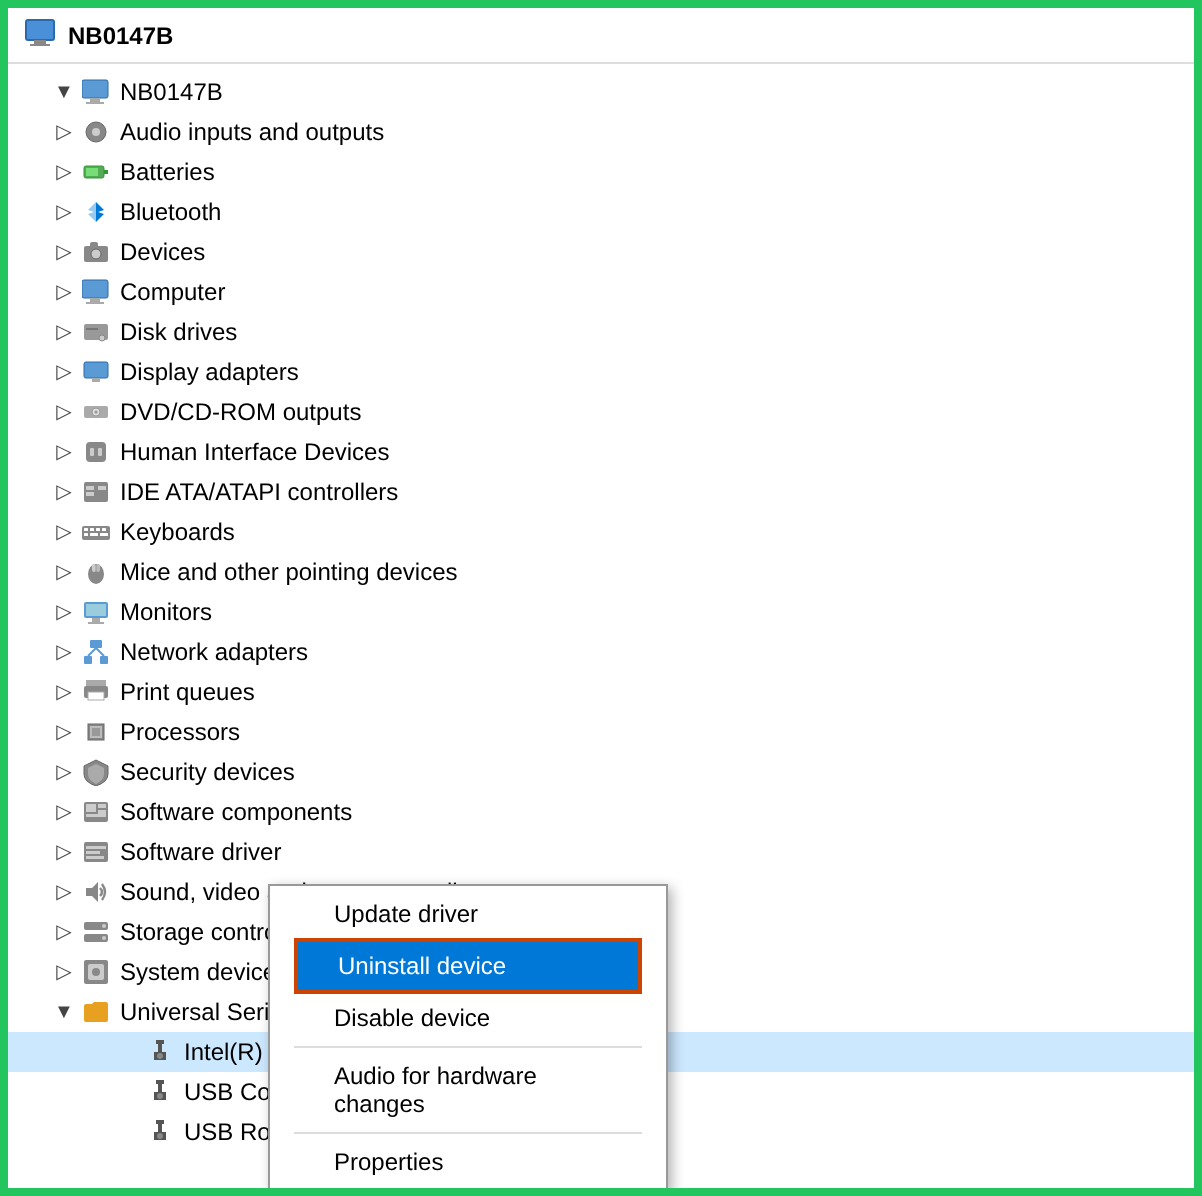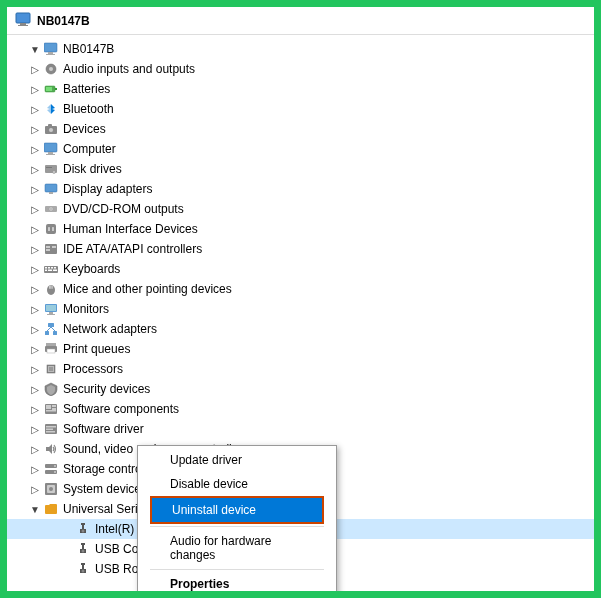--- a/index.html
+++ b/index.html
@@ -8,21 +8,21 @@
       font-size: 12px;
       background: #f0f0f0;
       width: 601px;
       height: 598px;
       overflow: hidden;
     }
     .device-manager {
       width: 601px;
       height: 598px;
       background: #fff;
-      border: 7px solid #22c55e;
+      border: 4px solid #22c55e;
       display: flex;
       flex-direction: column;
     }
     .title-bar {
       background: #fff;
       padding: 4px 8px;
       font-size: 12px;
       font-weight: bold;
       border-bottom: 1px solid #ddd;
       display: flex;
@@ -90,21 +90,21 @@
       cursor: pointer;
       font-size: 12px;
       color: #000;
     }
     .ctx-item.highlighted {
       background: #0078d7;
       color: #fff;
       border: 2px solid #cc4400;
     }
     .ctx-item.bold {
-      font-weight: bold;
+      font-weight: normal;
     }
     .ctx-separator {
       height: 1px;
       background: #ddd;
       margin: 2px 0;
     }
 
     
     .icon-computer { color: #4a7fbf; }
     .icon-bt { color: #0078d7; }
@@ -456,21 +456,21 @@
             <rect x="6" y="3" width="2" height="4" fill="#555"></rect>
             <path d="M4,7 L10,7 L10,11 L4,11 Z" fill="#555"></path>
             <circle cx="7" cy="9" r="1.5" fill="#888"></circle>
           </svg>
       </span>
       <span class="item-label">USB Roo...</span>
     </div>
 
     <div class="context-menu">
       <div class="ctx-item">Update driver</div>
+      <div class="ctx-item highlighted">Uninstall device</div>
       <div class="ctx-item">Disable device</div>
-      <div class="ctx-item highlighted">Uninstall device</div>
       <div class="ctx-separator"></div>
       <div class="ctx-item">Audio for hardware changes</div>
       <div class="ctx-separator"></div>
       <div class="ctx-item bold">Properties</div>
     </div>
   </div>
 </div>
 
 </body></html>

